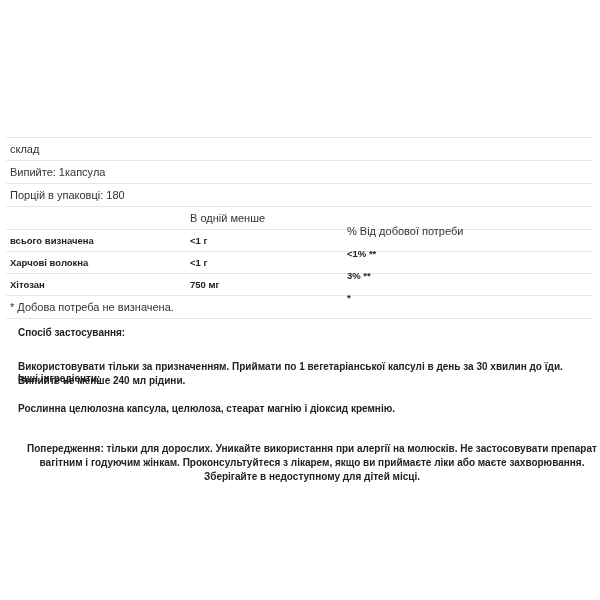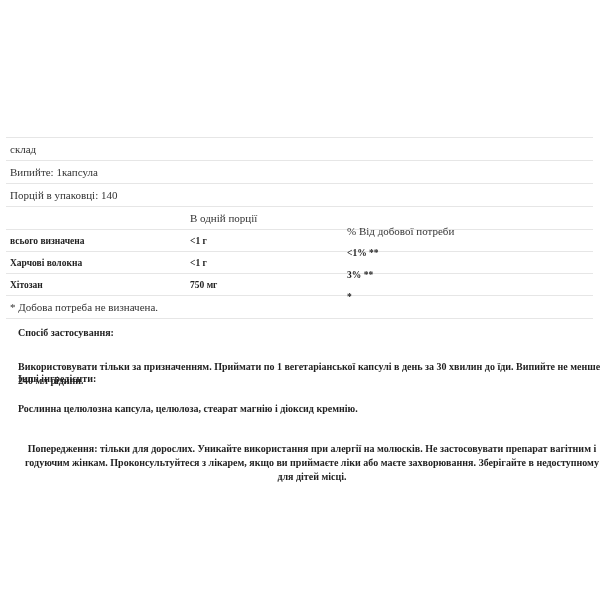--- a/index.html
+++ b/index.html
@@ -1,20 +1,20 @@
 <!DOCTYPE html>
 <html><head>
   <meta charset="utf-8">
   <style>
     * { margin: 0; padding: 0; box-sizing: border-box; }
     html, body {
       width: 600px; height: 600px; background: #ffffff; overflow: hidden;
       font-family: "Liberation Sans", sans-serif; color: #222;
     }
-    .page { position: relative; width: 600px; height: 600px; font-family: Liberation Serif, serif; }
+    .page { position: relative; width: 600px; height: 600px; }
     .facts {
       position: absolute; left: 6px; top: 137px; width: 587px;
       border-top: 1px solid #e6e6e6;
     }
     .row {
       display: flex; align-items: center;
       border-bottom: 1px solid #e6e6e6;
       height: 23px;
       font-size: 11px; color: #333;
     }
@@ -35,25 +35,25 @@
 <div class="page">
 
   <div class="facts">
     <div class="row">
       <span class="full">склад</span>
     </div>
     <div class="row">
       <span class="full">Випийте: 1капсула</span>
     </div>
     <div class="row">
-      <span class="full">Порцій в упаковці: 140</span>
+      <span class="full">Порцій в упаковці: 180</span>
     </div>
     <div class="row">
       <span class="c0"></span>
-      <span class="c1">В одній порції</span>
+      <span class="c1">В одній менше</span>
       <span class="c2">% Від добової потреби</span>
     </div>
     <div class="row nutrient sm">
       <span class="c0">всього визначена</span>
       <span class="c1">&lt;1 г</span>
       <span class="c2">&lt;1% **</span>
     </div>
     <div class="row nutrient sm">
       <span class="c0">Харчові волокна</span>
       <span class="c1">&lt;1 г</span>

